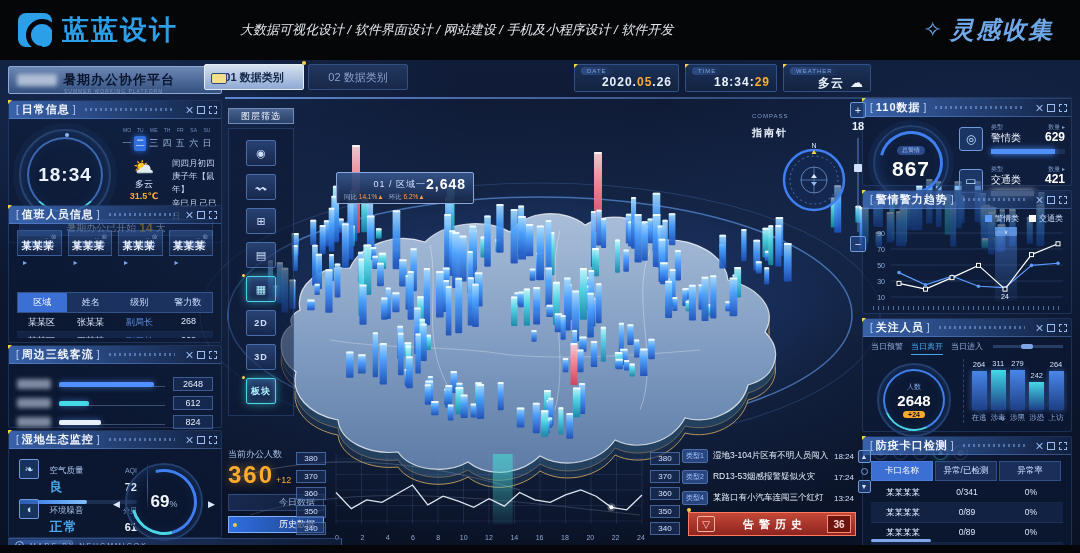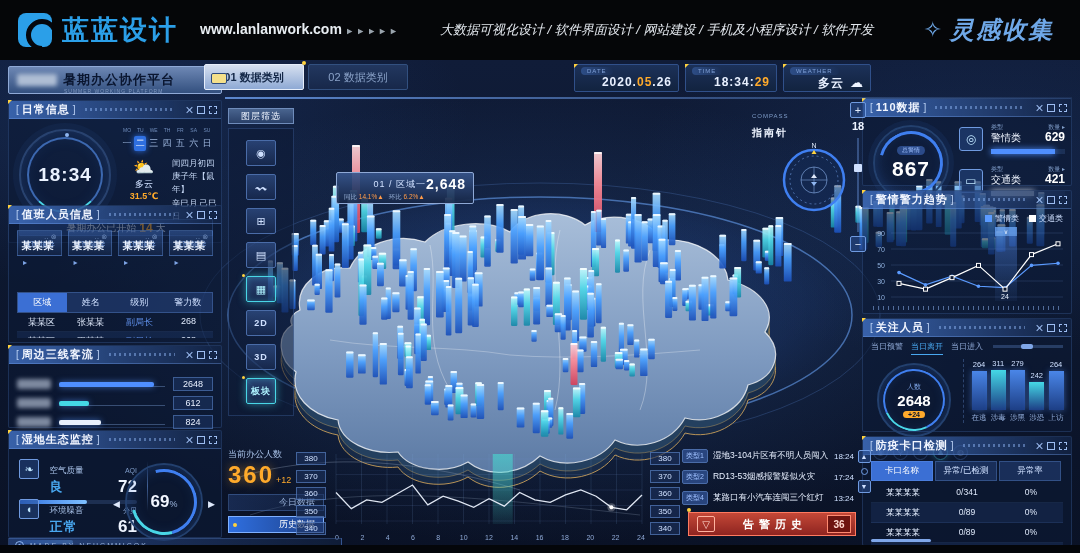--- a/index.html
+++ b/index.html
@@ -105,21 +105,21 @@
   .fval{width:40px;margin-left:8px;height:14px;border:1px solid rgba(120,170,250,.4);background:rgba(30,55,105,.5);color:#e8f0ff;font-size:9px;display:flex;align-items:center;justify-content:center;}
 
   
   .eco-row{position:absolute;left:10px;width:118px;}
   .eco-ic{width:20px;height:20px;border:1px solid #6f9ae0;border-radius:2px;background:rgba(40,75,140,.5);display:inline-flex;align-items:center;justify-content:center;color:#bfe6ff;font-size:11px;vertical-align:top;}
   .eco-tx{display:inline-block;margin-left:6px;}
   .eco-name{font-size:8.5px;color:#a9c2e8;}
   .eco-status{font-size:13px;font-weight:bold;color:#49a8f0;letter-spacing:1px;}
   .eco-m{position:absolute;right:0;top:0;text-align:right;}
   .eco-ml{font-size:7px;color:#7f9cc8;}
-  .eco-mv{font-size:17px;color:#eef4ff;font-weight:bold;}
+  .eco-mv{font-size:11px;color:#eef4ff;font-weight:bold;}
   .eco-bar{margin-top:4px;height:4px;background:rgba(110,160,240,.18);border-radius:2px;position:relative;}
   .eco-bar i{position:absolute;left:0;top:0;bottom:0;background:linear-gradient(90deg,#2f6fe0,#7fc0ff);border-radius:2px;}
   .eco-sep{position:absolute;left:138px;top:30px;bottom:26px;width:1px;background:linear-gradient(180deg,transparent,rgba(120,170,250,.5),transparent);}
   .eco-gauge{position:absolute;right:18px;top:32px;width:78px;height:78px;border-radius:50%;border:2px solid #23406e;display:flex;align-items:center;justify-content:center;box-shadow:inset 0 0 16px rgba(60,120,220,.3);}
   .eco-gauge .arc{position:absolute;inset:4px;border-radius:50%;border:3px solid transparent;border-top-color:#3f7ff0;border-right-color:#3f7ff0;border-bottom-color:#49d6e6;transform:rotate(30deg);}
   .eco-gauge .gv{color:#f2f6ff;font-size:17px;font-weight:bold;}
   .eco-gauge .gu{color:#9db6dd;font-size:9px;}
   .eco-gauge .tri-l,.eco-gauge .tri-r{position:absolute;top:34px;font-size:9px;color:#dfe9fb;}
   .tri-l{left:-14px;}.tri-r{right:-14px;}
   .eco-foot{position:absolute;left:8px;bottom:0;width:334px;height:15px;background:linear-gradient(90deg,rgba(40,70,130,.8),rgba(20,38,72,.5));border:1px solid rgba(110,160,240,.25);display:flex;align-items:center;z-index:6;}
@@ -238,22 +238,20 @@
 <body>
 
 <div id="stage">
 
   <div class="site-header">
     <div class="logo-wrap">
       <div class="logo-mark"></div>
       <div class="logo-text">蓝蓝设计</div>
     </div>
     <div class="contact">
-      <div><span class="url">www.lanlanwork.com</span>
-           <span class="arrows">►►►►►</span></div>
     </div>
     <div class="services">大数据可视化设计 / 软件界面设计 / 网站建设 / 手机及小程序设计 / 软件开发</div>
     <div class="collect">
       <span class="star">✧</span>
       <span class="txt">灵感收集</span>
     </div>
   </div>
 
   <div class="dash">
     <svg id="mapsvg" width="1080" height="493" viewBox="0 0 1080 493">

